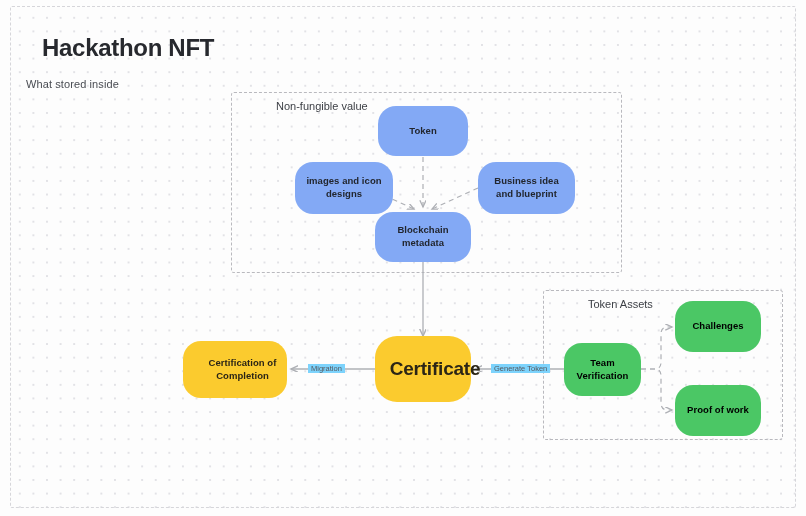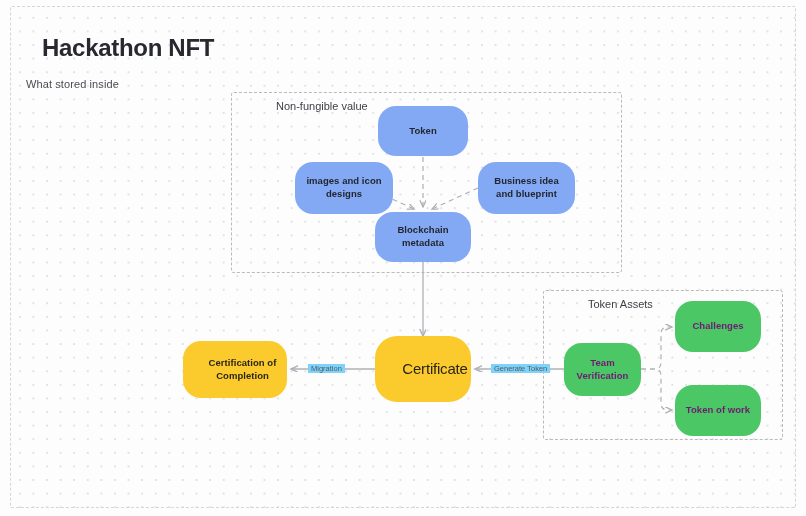--- a/index.html
+++ b/index.html
@@ -78,30 +78,30 @@
     align-items: center;
     justify-content: center;
     text-align: center;
     border-radius: 18px;
     box-sizing: border-box;
     z-index: 4;
     line-height: 1.32;
     padding: 0 8px;
   }
   .node.blue   { background: #83a9f5; color: #22262e; }
-  .node.green  { background: #4bc765; color: #701a75; }
+  .node.green  { background: #4bc765; color: #000000; }
   .node.yellow { background: #fbcb2e; color: #2b2516; }
   .node-label {
     font-size: 9.5px;
     font-weight: bold;
     letter-spacing: 0.05px;
   }
   .node.big .node-label {
-    font-size: 15px;
-    font-weight: normal;
+    font-size: 19px;
+    font-weight: bold;
     letter-spacing: -0.2px;
     margin-left: 24px;
   }
   
   #edges {
     position: absolute;
     left: 0; top: 0;
     width: 806px;
     height: 516px;
     z-index: 3;
@@ -205,16 +205,16 @@
       <span>Team</span><br>
       <span>Verification</span>
     </span>
   </div>
 
   <div class="node green" style="left:675px; top:301px; width:86px; height:51px;">
     <span class="node-label">Challenges</span>
   </div>
 
   <div class="node green" style="left:675px; top:385px; width:86px; height:51px;">
-    <span class="node-label">Token of work</span>
+    <span class="node-label">Proof of work</span>
   </div>
 
 </div>
 
 </body></html>

